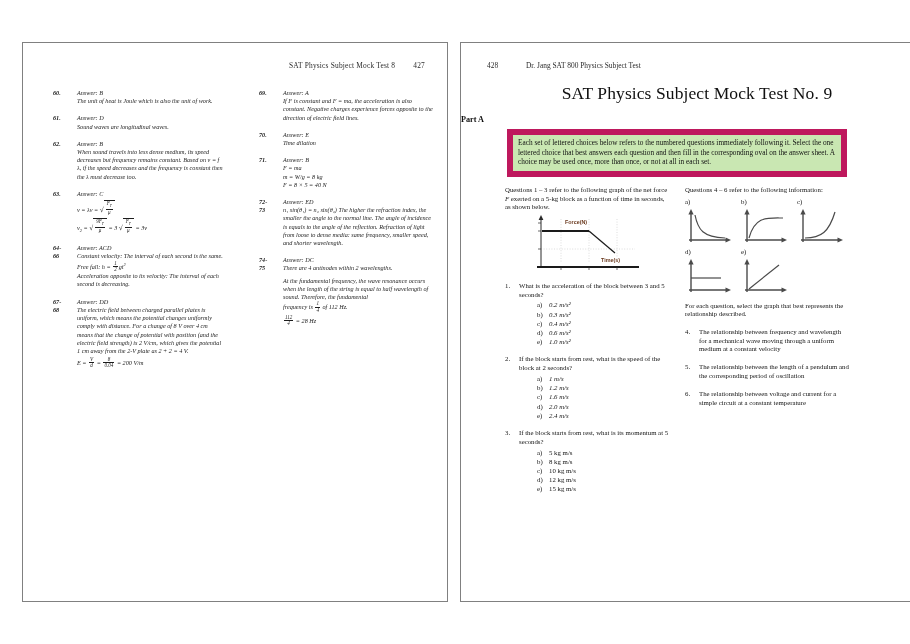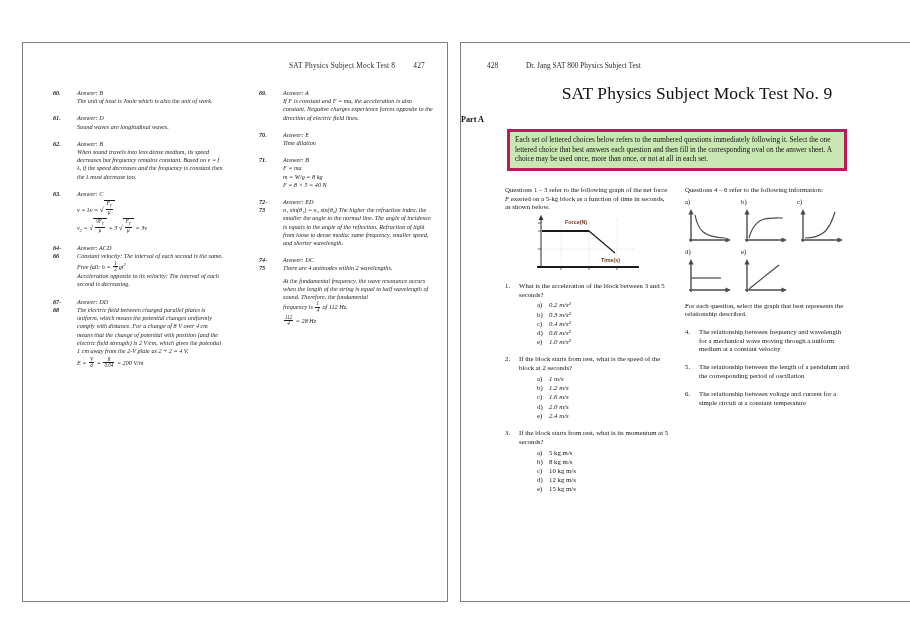--- a/index.html
+++ b/index.html
@@ -119,21 +119,21 @@
     font-weight: bold;
     color: #101010;
   }
 
   .directions {
     position: absolute;
     left: 46px;
     top: 86px;
     width: 340px;
     background: #c9e7b2;
-    border: 3px solid #be185d;
+    border: 6px solid #be185d;
     box-sizing: border-box;
     padding: 3px 5px 4px 5px;
     font-size: 7.3px;
     line-height: 9.6px;
     color: #111;
   }
 
   .rp-cols {
     position: absolute;
     left: 44px;

